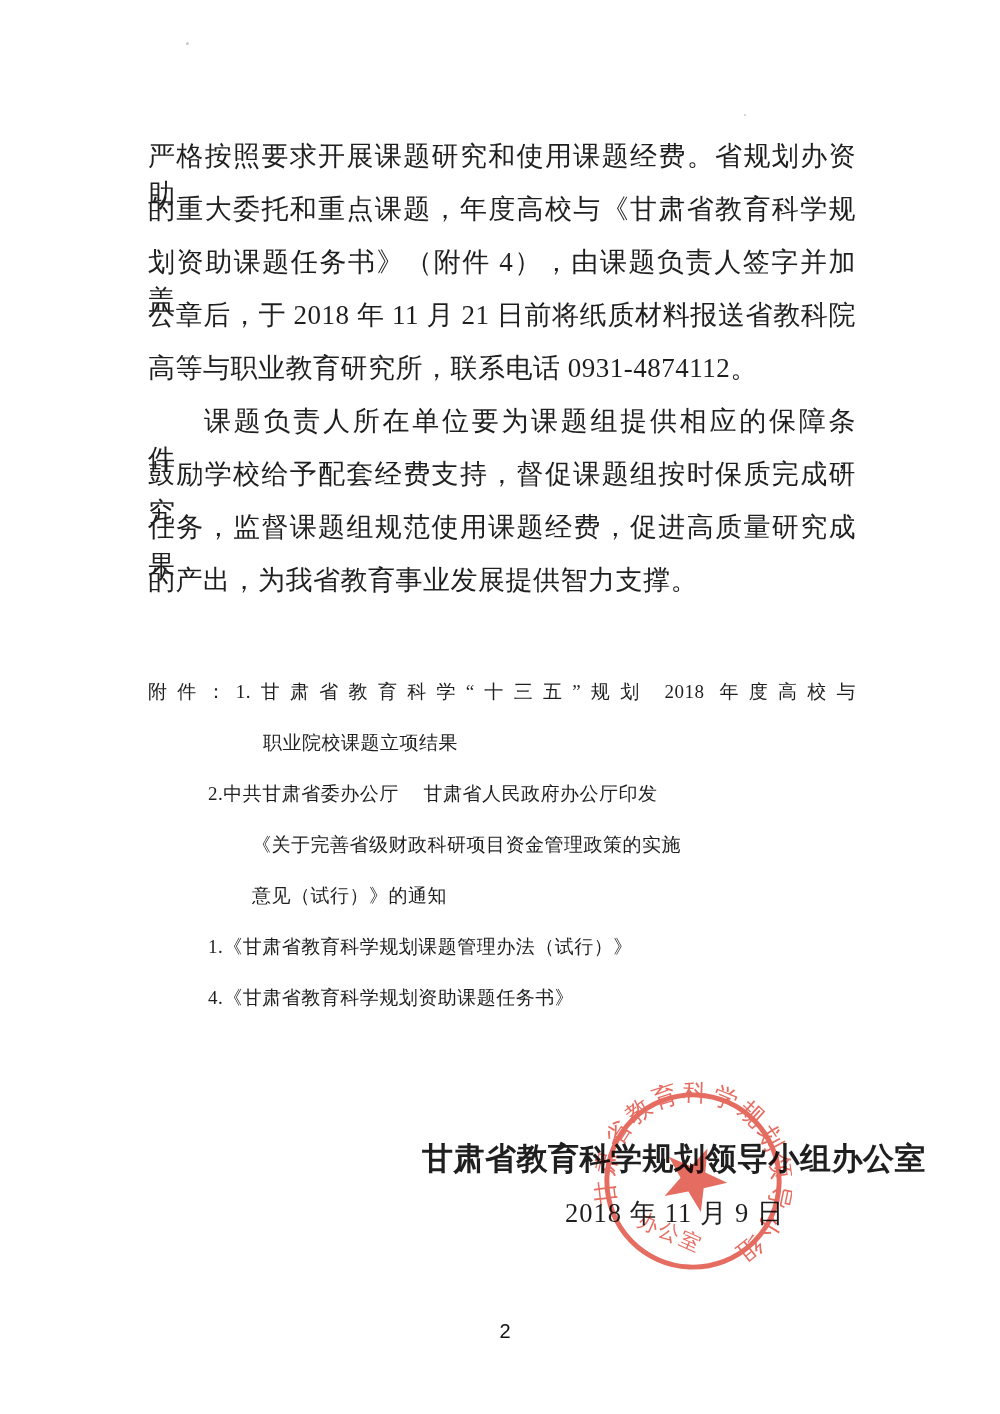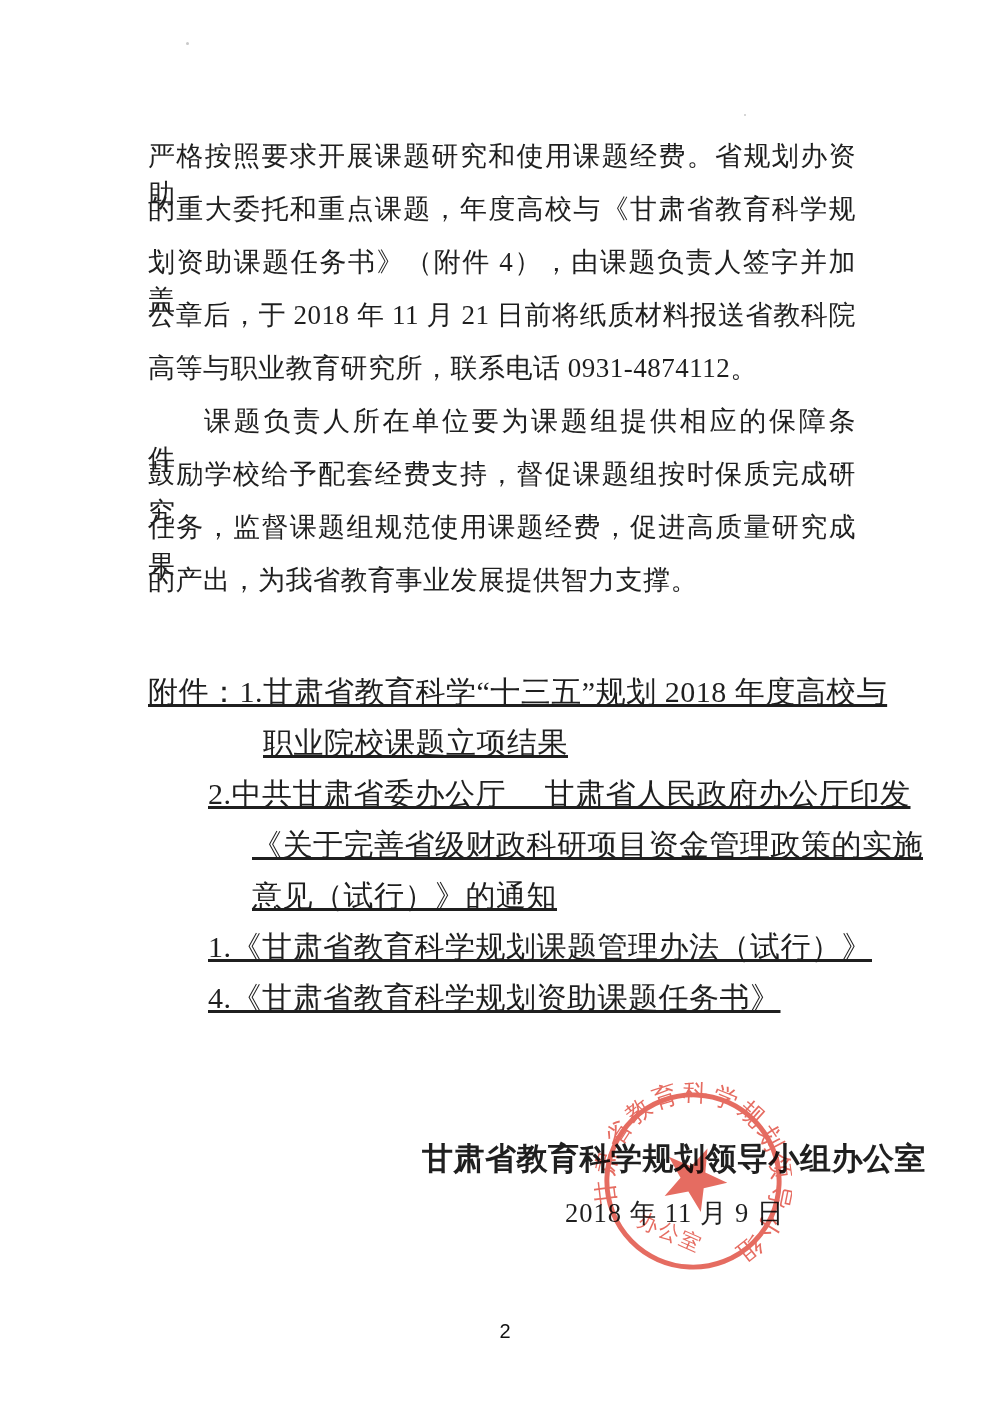--- a/index.html
+++ b/index.html
@@ -22,24 +22,23 @@
     white-space:nowrap;
   }
   .j{ text-align:justify; text-align-last:justify; white-space:normal; }
   .ind2{ text-indent:56px; }
   
   .attblock{
     position:absolute;left:148px;top:666px;width:708px;
   }
   .attline{
     height:51px;line-height:51px;
-    font-size:30px;
+    font-size:19px;
     letter-spacing:0.5px;
     white-space:nowrap;
-    text-decoration:underline;
   }
   .pad-item{ padding-left:60px; }
   .pad-wrap1{ padding-left:115px; }
   .pad-wrap2{ padding-left:104px; }
   
   .sig-org{
     position:absolute;left:422px;top:1132px;
     height:53px;line-height:53px;
     font-size:31px;letter-spacing:0.5px;white-space:nowrap;font-weight:bold;
   }

